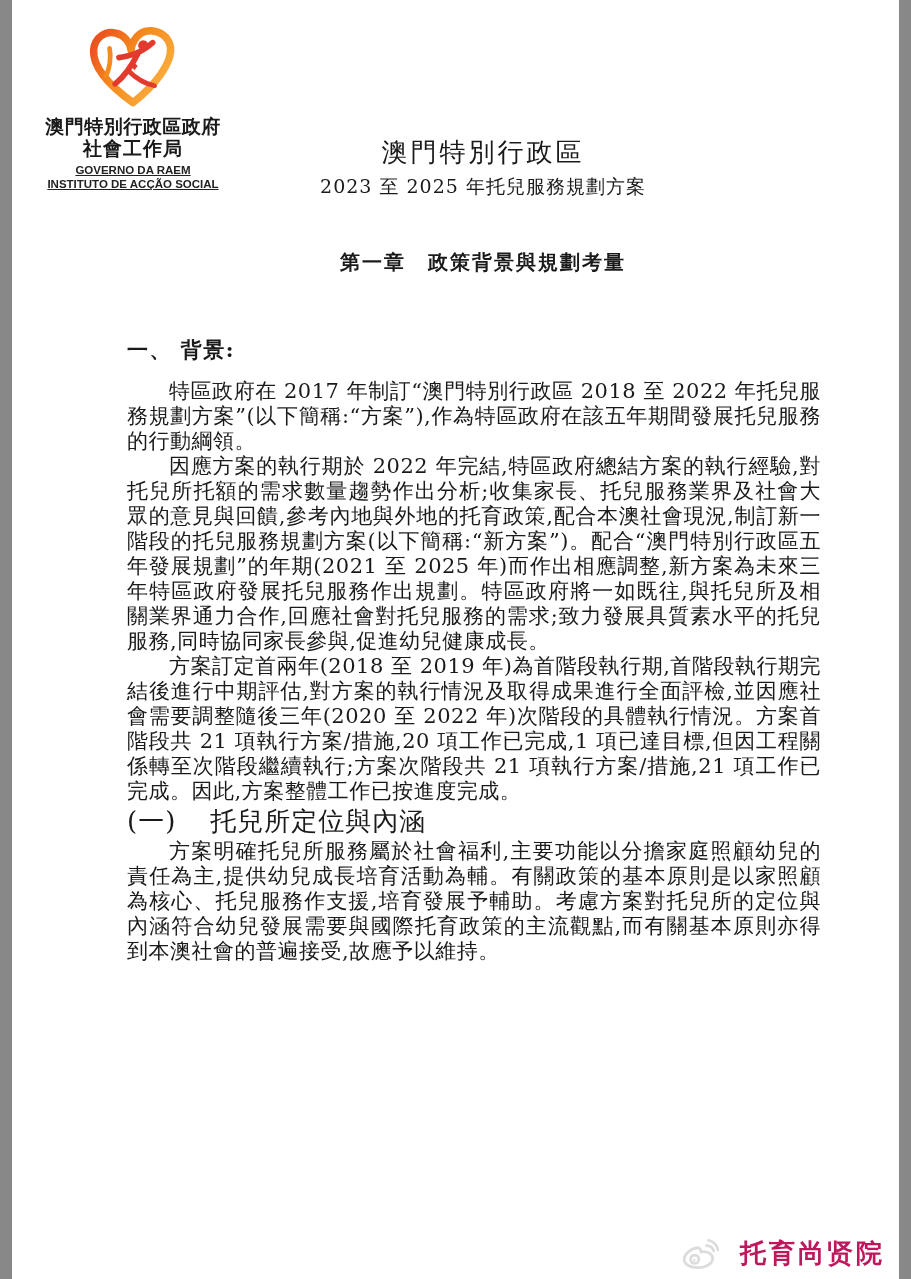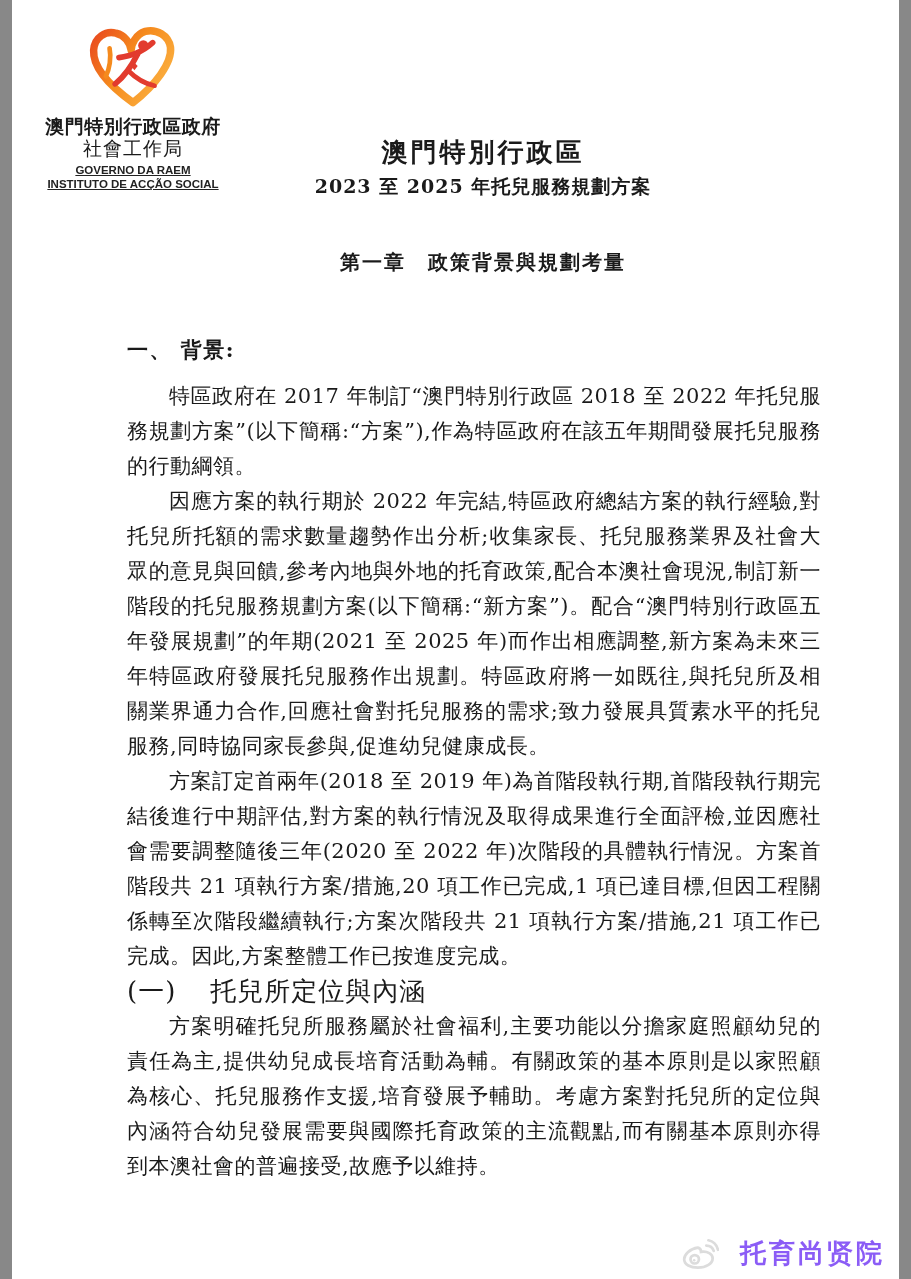--- a/index.html
+++ b/index.html
@@ -13,61 +13,61 @@
     color:#1a1a1a;
   }
   
   .header-left{
     position:absolute;left:26px;top:22px;width:190px;
     text-align:center;
   }
   .logo-wrap{width:106px;height:90px;margin:0 auto;}
   .org-zh1{font-size:19px;font-weight:bold;letter-spacing:0.5px;line-height:22px;
            font-family:"Liberation Sans","DejaVu Sans",sans-serif;margin-top:4px;}
-  .org-zh2{font-size:19px;font-weight:normal;letter-spacing:1px;line-height:22px;
+  .org-zh2{font-size:19px;font-weight:bold;letter-spacing:1px;line-height:22px;
            font-family:"Liberation Sans","DejaVu Sans",sans-serif;}
   .org-pt1,.org-pt2{
     font-size:11.5px;font-weight:bold;letter-spacing:0;line-height:14px;
     font-family:"Liberation Sans","DejaVu Sans",sans-serif;color:#222;text-decoration:underline;
   }
   .org-pt1{margin-top:3px;}
   
   .title-block{
     position:absolute;left:118px;top:136px;width:706px;
-    text-align:center;font-weight:bold;
+    text-align:center;font-weight:normal;
   }
   .title-line1{font-size:26px;line-height:33px;letter-spacing:3px;}
   .title-line2{font-size:19px;line-height:34px;letter-spacing:1px;}
   .chapter-heading{
     position:absolute;left:118px;top:249px;width:706px;
     text-align:center;font-size:20px;font-weight:bold;letter-spacing:2px;
   }
   
   .content{
     position:absolute;left:115px;top:337px;width:694px;
   }
   .sec-heading{
     font-size:21px;font-weight:bold;letter-spacing:1.5px;
     line-height:25px;margin:0 0 17px 0;
   }
   .sec-heading.sec2{margin-top:39px;}
   .content p{
     margin:0;
-    font-size:21px;line-height:35px;letter-spacing:0.5px;
+    font-size:21px;line-height:25px;letter-spacing:0.5px;
     text-align:justify;text-indent:2em;
   }
   .sub-heading{
     font-size:26px;font-weight:normal;letter-spacing:1px;line-height:35px;
   }
   .sub-heading .sub-text{margin-left:34px;}
   
   .watermark{
     position:absolute;right:14px;bottom:8px;
     display:flex;align-items:center;gap:21px;
-    color:#8b5cf6;
+    color:#be185d;
     font-family:"Liberation Sans","DejaVu Sans",sans-serif;
     font-size:26px;font-weight:bold;letter-spacing:3px;
     user-select:none;
   }
   .watermark svg{display:block;}
 </style>
 </head>
 <body>
 
 <div class="page">

